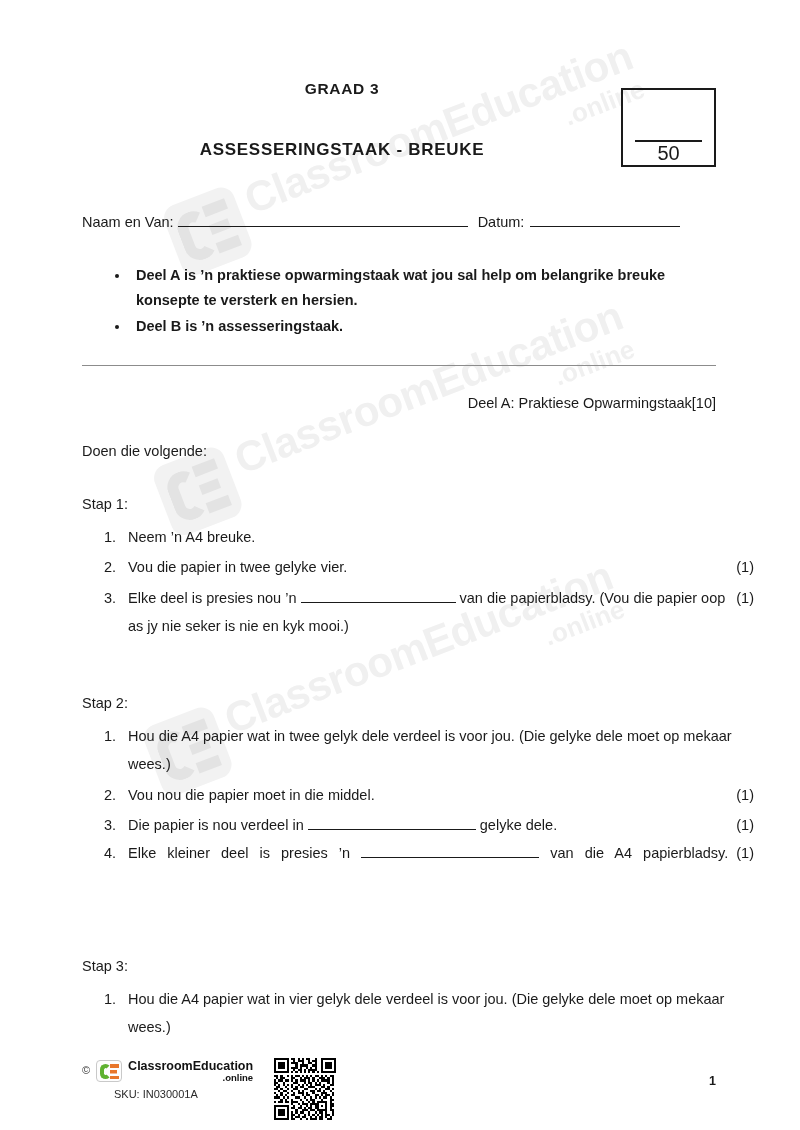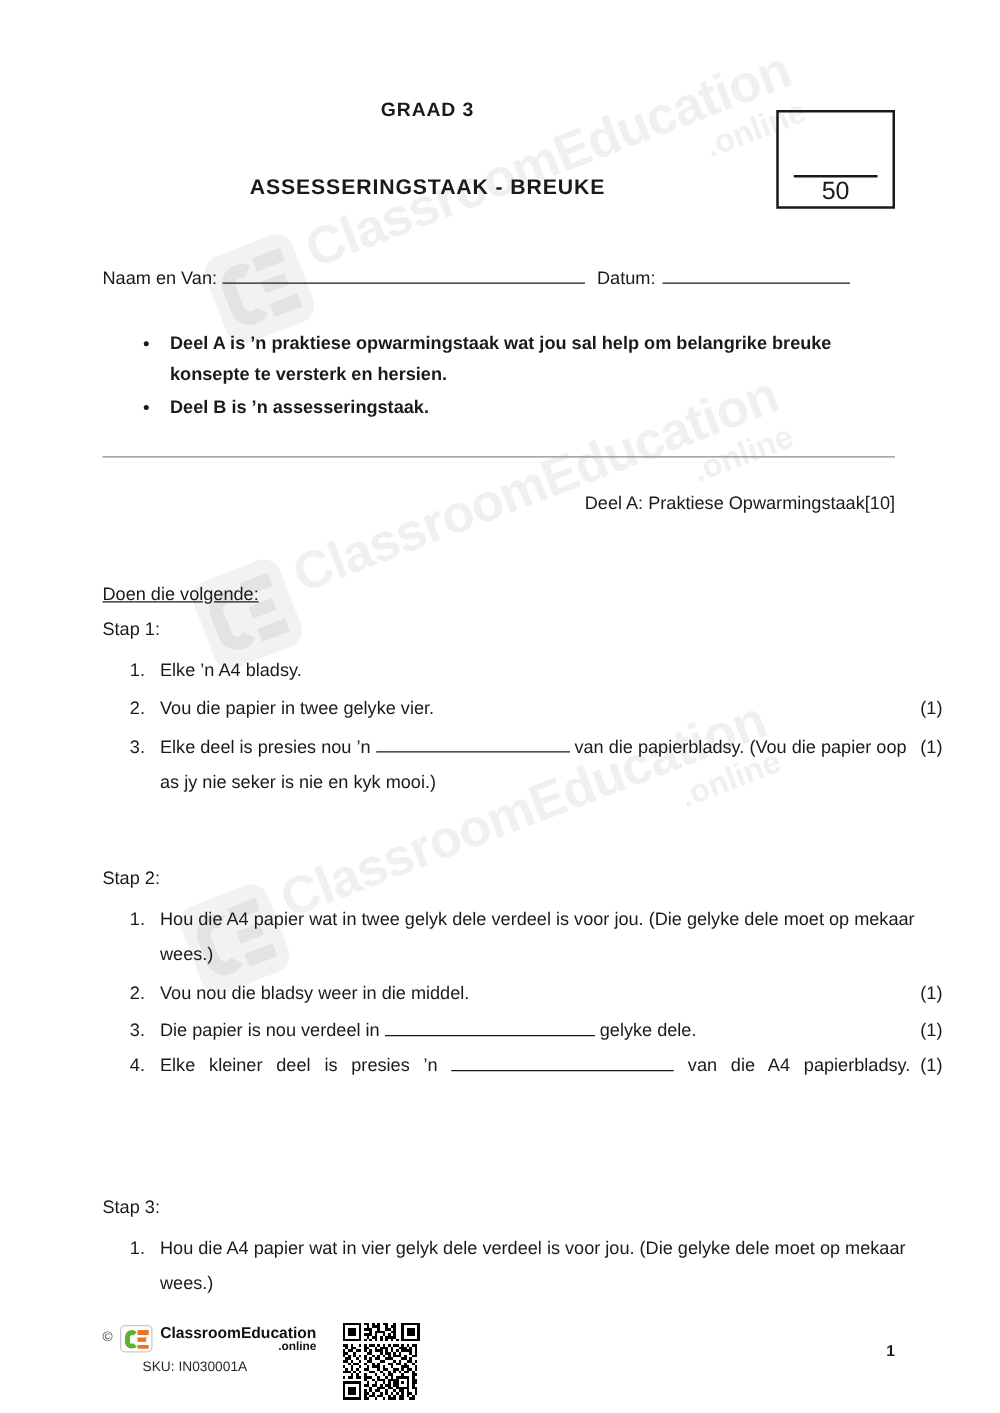--- a/index.html
+++ b/index.html
@@ -393,47 +393,47 @@
       </ul>
     </div>
 
     <div class="divider"></div>
 
     <div class="sec-head" style="top:395px;">
       <span>Deel A: Praktiese Opwarmingstaak</span>
       <span>[10]</span>
     </div>
 
-    <div class="plain" style="top:468px;text-decoration:underline;">Doen die volgende:</div>
+    <div class="plain" style="top:443px;">Doen die volgende:</div>
 
     <div class="step-head" style="top:496px;">Stap 1:</div>
     <ol class="qlist" style="top:523px;">
       <li>
-        <span class="qrow">Elke ’n A4 bladsy.</span>
+        <span class="qrow">Neem ’n A4 breuke.</span>
       </li>
       <li>
         <span class="marks">(1)</span>
         <span class="qrow">Vou die papier in twee gelyke vier.</span>
       </li>
       <li>
         <span class="marks">(1)</span>
         <span>Elke deel is presies nou ’n</span>
         <span class="blank blank-w1"></span>
         <span>van die papierbladsy. (Vou die papier oop as jy nie seker is nie en kyk mooi.)</span>
       </li>
     </ol>
 
     <div class="step-head" style="top:695px;">Stap 2:</div>
     <ol class="qlist" style="top:722px;">
       <li>
         <span class="qrow">Hou die A4 papier wat in twee gelyk dele verdeel is voor jou. (Die gelyke dele moet op mekaar wees.)</span>
       </li>
       <li>
         <span class="marks">(1)</span>
-        <span class="qrow">Vou nou die bladsy weer in die middel.</span>
+        <span class="qrow">Vou nou die papier moet in die middel.</span>
       </li>
       <li class="tight">
         <span class="marks">(1)</span>
         <span>Die papier is nou verdeel in</span>
         <span class="blank blank-w2"></span>
         <span>gelyke dele.</span>
       </li>
       <li class="just-last">
         <span class="marks">(1)</span>
         <span class="just" style="display:block;"><span>Elke kleiner deel is presies ’n</span> <span class="blank blank-w3"></span> <span>van die A4 papierbladsy.</span></span>

